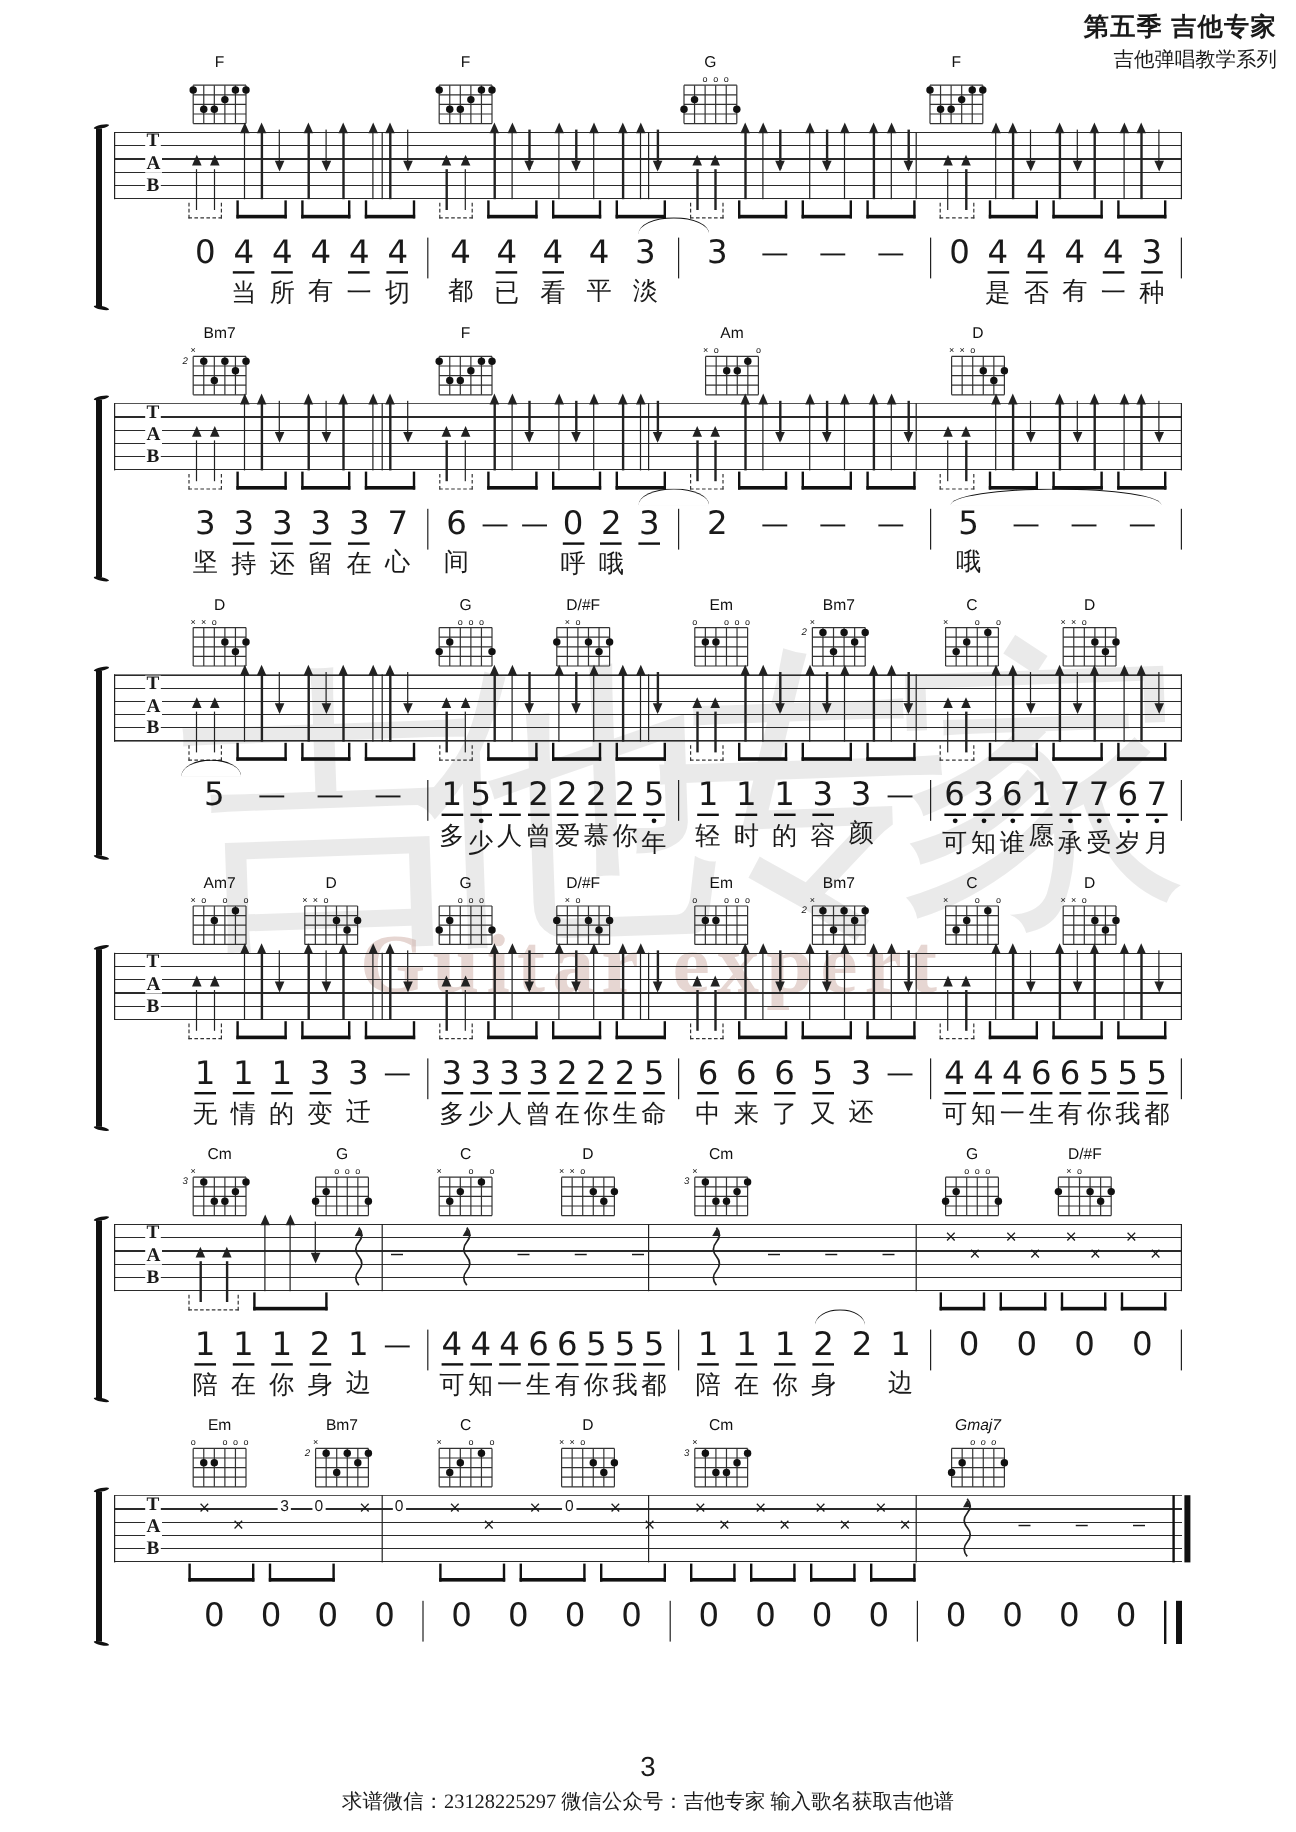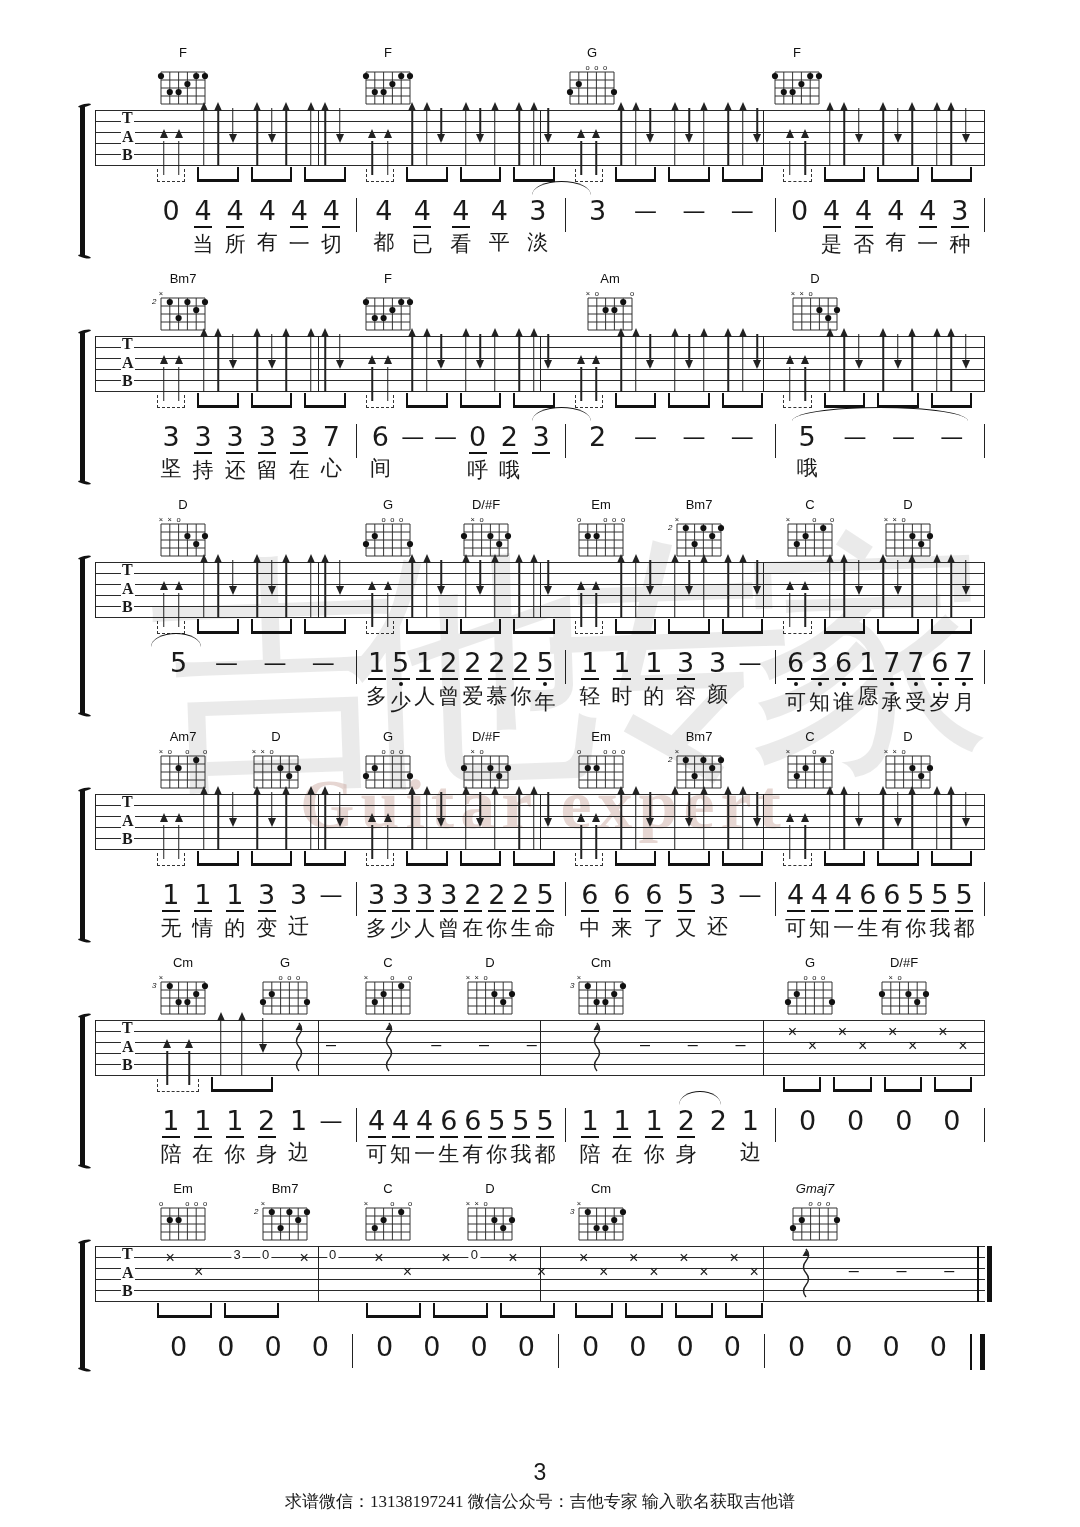--- a/index.html
+++ b/index.html
@@ -77,20 +77,24 @@
   .arc{position:absolute;height:13px;border-top:1.8px solid #111;
        border-radius:50% 50% 0 0 / 100% 100% 0 0;top:-15px}
 </style>
 </head>
 <body>
 
 <div class="page">
   <div class="wm">吉他专家</div>
   <div class="wm2">Guitar expert</div>
 
+  <header>
+    <div class="h1">第五季 吉他专家</div>
+    <div class="h2">吉他弹唱教学系列</div>
+  </header>
 
   <main id="score">
       <div class="system">
         <div class="chord-row">
           <div class="chord" style="left: 10%;"><svg width="66" height="62">
               <text x="32" y="11" text-anchor="middle" font-size="13" font-family="Liberation Sans, sans-serif" fill="#111">F</text>
               <line x1="10" y1="26" x2="54" y2="26" stroke="#333" stroke-width="1"></line>
               <line x1="10" y1="34" x2="54" y2="34" stroke="#333" stroke-width="1"></line>
               <line x1="10" y1="42" x2="54" y2="42" stroke="#333" stroke-width="1"></line>
               <line x1="10" y1="50" x2="54" y2="50" stroke="#333" stroke-width="1"></line>
@@ -1701,15 +1705,15 @@
               <div class="nt"><span class="nn">0</span></div>
             </div>
             <div class="nbar final"></div>
           </div>
         </div>
       </div>
     </main>
 
   <footer>
     <div class="pnum">3</div>
-    <div class="contact">求谱微信：13138197241 微信公众号：吉他专家 输入歌名获取吉他谱</div>
+    <div class="contact">求谱微信：23128225297 微信公众号：吉他专家 输入歌名获取吉他谱</div>
   </footer>
 </div>
 
 </body></html>

